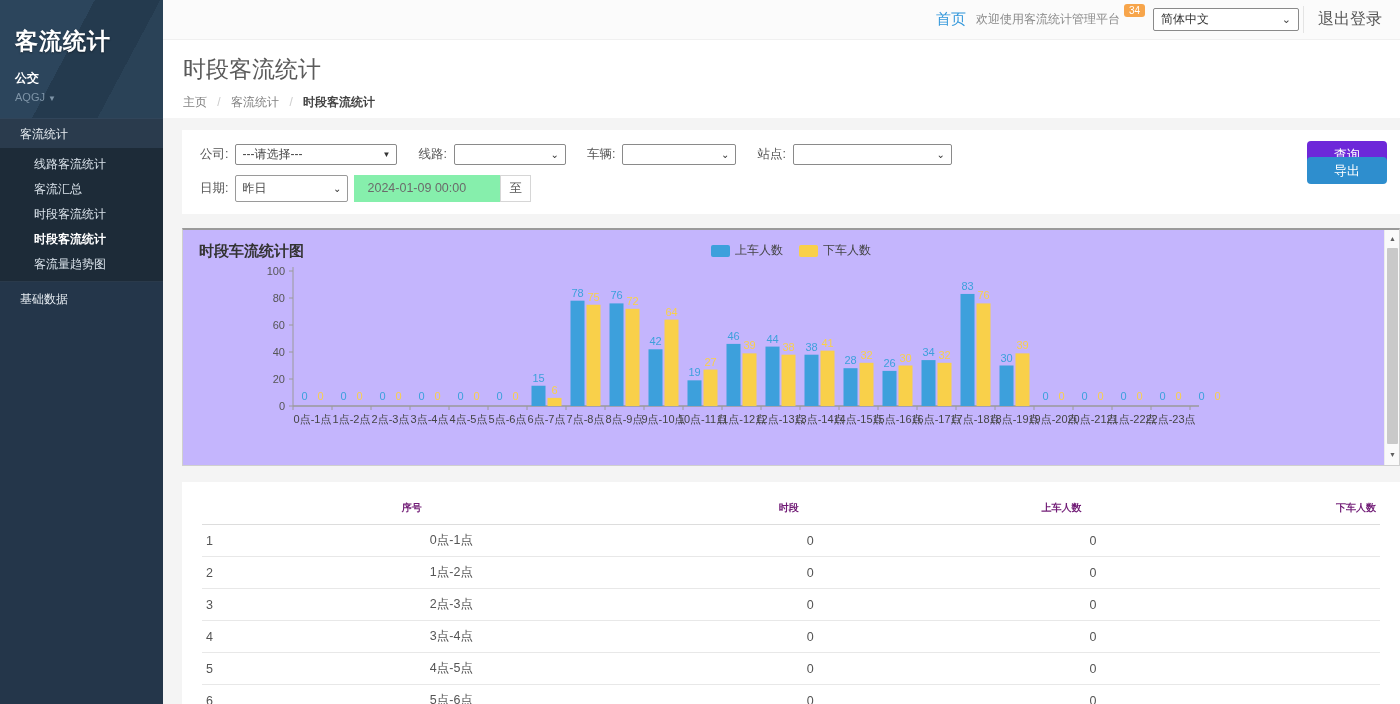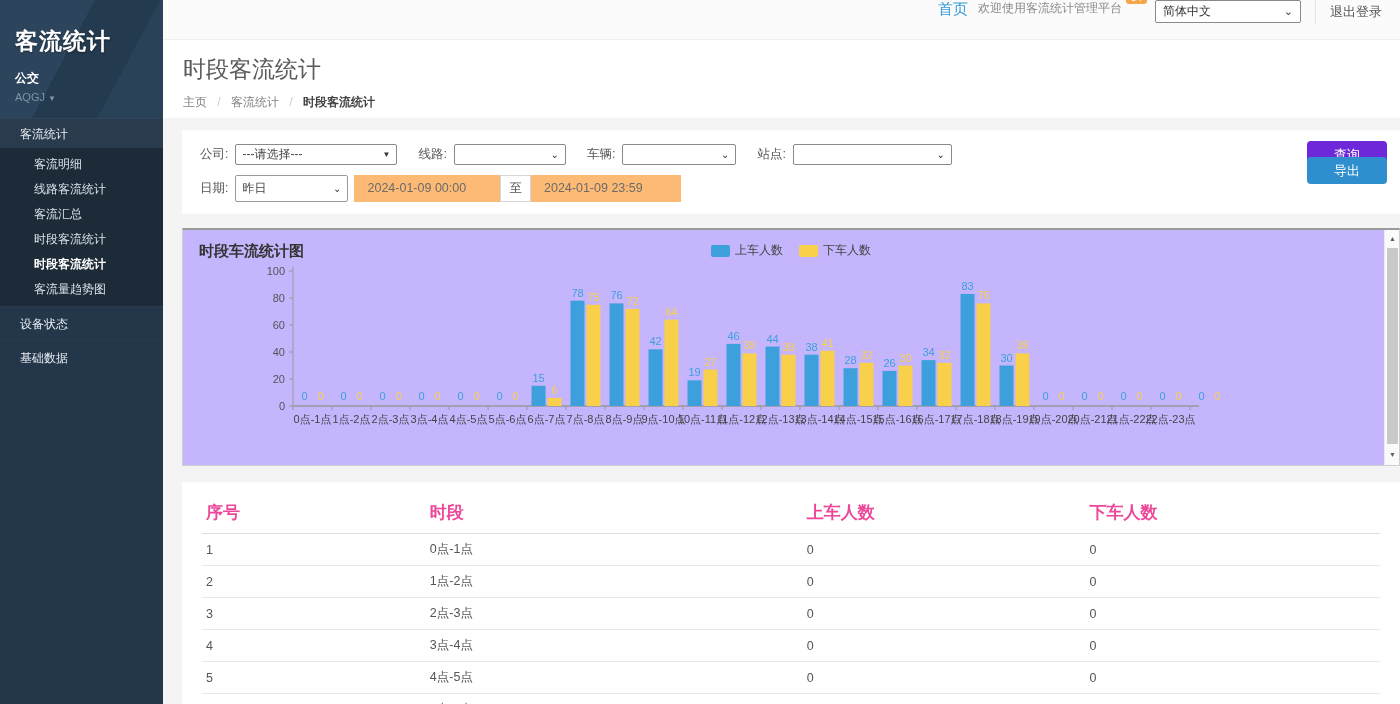--- a/index.html
+++ b/index.html
@@ -22,31 +22,31 @@
   .submenu { background:#1d2b38; padding:4px 0; }
   .submenu-item { height:25px; line-height:25px; padding-left:34px; font-size:12px;
     color:#dbe4ec; cursor:pointer; }
   .submenu-item.active { color:#ffffff; font-weight:bold; }
   .menu-item { height:34px; line-height:34px; padding-left:20px; font-size:12px;
     color:#e8eef3; cursor:pointer; border-top:1px solid #2a3a4b; }
 
   
   .main { margin-left:163px; height:704px; display:flex; flex-direction:column; }
 
-  .topbar { height:40px; background:#fbfbfb; display:flex; align-items:flex-start;
+  .topbar { height:40px; background:#fbfbfb; display:flex; align-items:center;
     justify-content:flex-end; padding-right:10px; border-bottom:1px solid #f0f0f0; }
   .home-link { color:#3498db; font-size:15px; margin-right:10px; cursor:pointer; }
   .welcome { color:#8a8a8a; font-size:12px; }
   .badge { display:inline-block; background:#f7a54b; color:#fff; font-size:10px;
     border-radius:3px; padding:1px 5px; transform:translateY(-9px); margin:0 8px 0 4px; }
   .lang-select { display:inline-flex; align-items:center; justify-content:space-between;
     width:146px; height:23px; border:1px solid #8a8a8a; border-radius:2px; background:#fff;
     font-size:12px; color:#333; padding:0 7px; cursor:pointer; }
   .lang-select .caret { font-size:11px; color:#444; }
-  .logout { color:#555; font-size:13px; margin-left:14px; padding:3px 8px 3px 14px;
+  .logout { color:#555; font-size:16px; margin-left:4px; padding:3px 8px 3px 14px;
     border-left:1px solid #e4e4e4; cursor:pointer; }
 
   .title-block { background:#fff; padding:14px 0 0 20px; height:78px; }
   .page-title { font-size:23px; font-weight:normal; color:#5a5a5a; }
   .breadcrumb { margin-top:9px; font-size:12px; color:#999; }
   .breadcrumb .crumb { color:#808080; cursor:pointer; }
   .breadcrumb .sep { color:#ccc; margin:0 7px; }
   .breadcrumb .current { color:#444; font-weight:bold; }
 
   .content { flex:1; background:#f4f4f4; padding:12px 0 0 19px; overflow:hidden; }
@@ -54,21 +54,21 @@
   
   .filter-card { background:#fff; height:84px; position:relative; padding:11px 0 0 18px; }
   .f-row { display:flex; align-items:center; height:27px; margin-bottom:7px; }
   .f-label { font-size:12.5px; color:#555; margin-right:7px; }
   .sel { display:inline-flex; align-items:center; justify-content:space-between;
     border:1px solid #8a8a8a; background:#fff; height:21px; padding:0 6px;
     font-size:12px; color:#444; border-radius:2px; cursor:pointer; }
   .sel .caret { color:#333; font-size:10px; }
   .sel.tall { height:27px; border-color:#9a9a9a; }
   .gap { width:21px; }
-  .date-input { background:#fdba74; color:#6b6b6b; height:27px; line-height:27px;
+  .date-input { background:#86efac; color:#6b6b6b; height:27px; line-height:27px;
     padding:0 13px; font-size:12.5px; }
   .to-box { background:#fff; border:1px solid #d6d6d6; height:27px; line-height:25px;
     padding:0 8px; font-size:12.5px; color:#555; }
   .btn { position:absolute; right:13px; width:80px; height:27px; border:none;
     border-radius:4px; color:#fff; font-size:13px; cursor:pointer;
     font-family:"Liberation Sans","DejaVu Sans",sans-serif; }
   .btn-query { top:11px; background:#6d28d9; }
   .btn-export { top:27px; background:#2e8ece; }
 
   
@@ -87,21 +87,21 @@
   .vs-up { position:absolute; top:2px; left:0; width:15px; height:14px; text-align:center;
     font-size:7px; color:#606060; line-height:14px; cursor:pointer; }
   .vs-thumb { position:absolute; top:18px; left:2px; width:11px; height:196px;
     background:#c9c9c9; border-radius:1px; cursor:pointer; }
   .vs-down { position:absolute; bottom:3px; left:0; width:15px; height:14px; text-align:center;
     font-size:7px; color:#606060; line-height:14px; cursor:pointer; }
 
   
   .table-card { margin-top:16px; background:#fff; padding:10px 20px 0 20px; height:260px; }
   table.data { width:100%; border-collapse:collapse; }
-  table.data th { text-align:left; font-size:17px; color:#ec4899; font-weight:bold;
+  table.data th { text-align:right; font-size:10px; color:#701a75; font-weight:bold;
     padding:9px 4px; border-bottom:1px solid #ddd; }
   table.data td { font-size:12.5px; color:#555; padding:7px 4px;
     border-bottom:1px solid #e8e8e8; }
   th.c1,td.c1 { width:19%; } th.c2,td.c2 { width:32%; }
   th.c3,td.c3 { width:24%; } th.c4,td.c4 { width:25%; }
 </style>
 </head>
 <body>
 
 <div class="sidebar">
@@ -109,28 +109,26 @@
     <div class="logo-title">客流统计</div>
     <div class="org-name">公交</div>
     <div class="org-code">
       <span>AQGJ</span>
       <span class="caret">▼</span>
     </div>
   </div>
   <div class="menu">
     <div class="menu-section">客流统计</div>
     <div class="submenu">
-      <div class="submenu-item">客流明细</div>
       <div class="submenu-item">线路客流统计</div>
       <div class="submenu-item">客流汇总</div>
       <div class="submenu-item">时段客流统计</div>
       <div class="submenu-item active">时段客流统计</div>
       <div class="submenu-item">客流量趋势图</div>
     </div>
-    <div class="menu-item">设备状态</div>
     <div class="menu-item">基础数据</div>
   </div>
 </div>
 
 <div class="main">
 
   <div class="topbar">
     <span class="home-link">首页</span>
     <span class="welcome">欢迎使用客流统计管理平台</span>
     <span class="badge">34</span>
@@ -182,21 +180,20 @@
       </div>
       <div class="f-row">
         <span class="f-label">日期:</span>
         <span class="sel tall" style="width:113px;">
           <span>昨日</span>
           <span class="caret">⌄</span>
         </span>
         <span style="width:6px;"></span>
         <span class="date-input" style="width:146px;">2024-01-09 00:00</span>
         <span class="to-box">至</span>
-        <span class="date-input" style="width:150px;">2024-01-09 23:59</span>
       </div>
       <button class="btn btn-query">查询</button>
       <button class="btn btn-export">导出</button>
     </div>
 
     <div class="chart-card">
       <div class="chart-title">时段车流统计图</div>
       <div class="legend">
         <span class="legend-item">
           <span class="legend-swatch" id="sw0" style="background: rgb(61, 160, 220);"></span>

